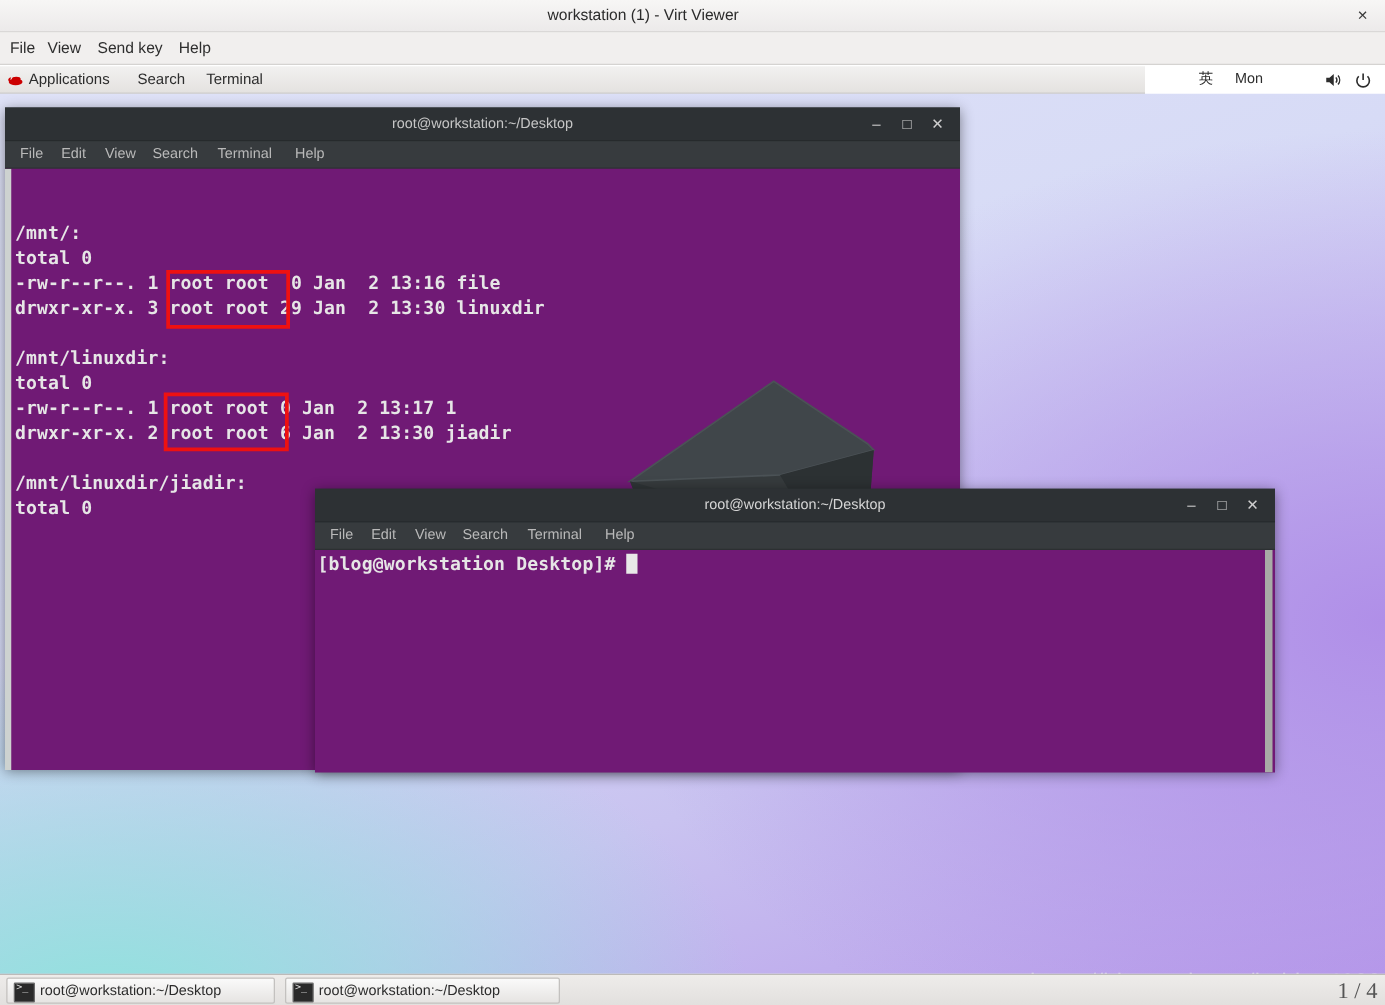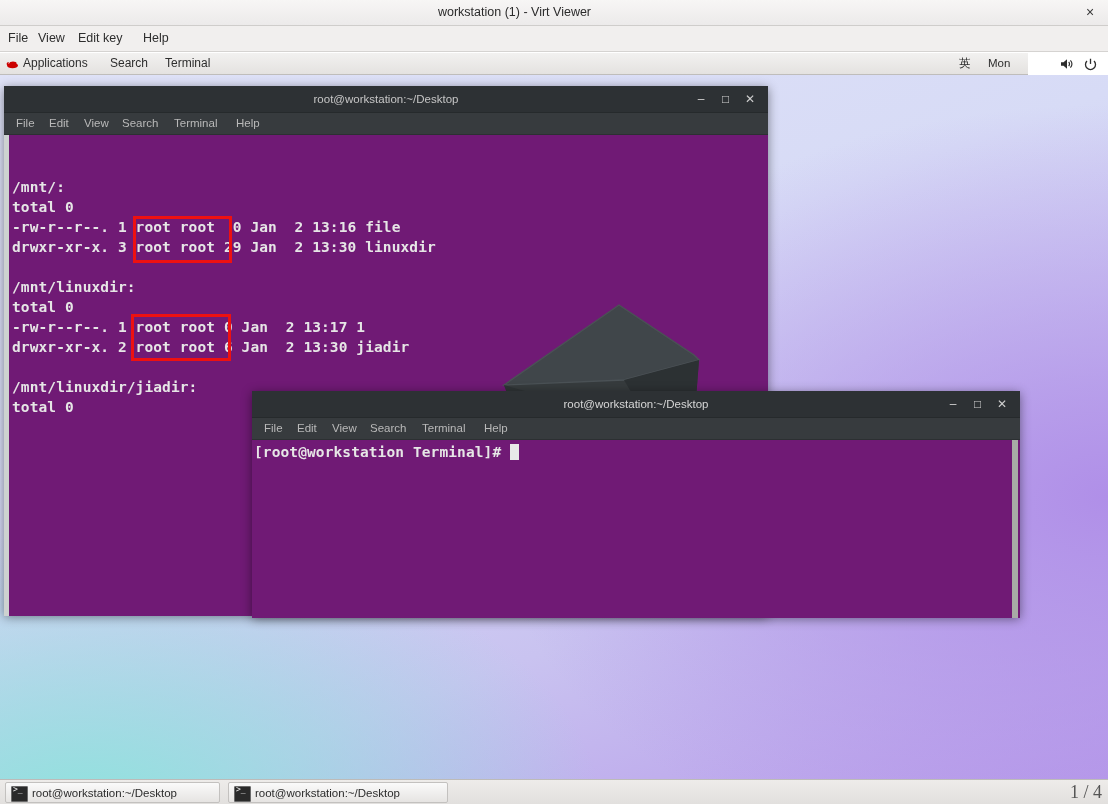--- a/index.html
+++ b/index.html
@@ -42,21 +42,21 @@
     box-sizing: border-box;
   }
   .vv-menubar .mi {
     position: absolute; top: 0; line-height: 25px;
     font-size: 12.5px; color: #2e2e2e; cursor: default;
   }
 
   
   .gnome-panel {
     position: absolute; left: 0; top: 53px;
-    width: 1028px; height: 22px;
+    width: 916px; height: 22px;
     background: linear-gradient(to bottom,#f2f1f0 0%, #e4e2e0 100%);
     border-bottom: 1px solid #bfbdbb;
     box-sizing: border-box;
   }
   .gp-item {
     position: absolute; top: 0; line-height: 21px;
     font-size: 12px; color: #2d2d2d; cursor: default;
   }
   .rh-logo {
     position: absolute; left: 5px; top: 6px;
@@ -203,21 +203,21 @@
 <div id="screen">
 
   <div class="vv-titlebar">
     <div class="vv-title">workstation (1) - Virt Viewer</div>
     <div class="vv-close">×</div>
   </div>
 
   <div class="vv-menubar">
     <div class="mi" style="left:8px">File</div>
     <div class="mi" style="left:38px">View</div>
-    <div class="mi" style="left:78px">Edit key</div>
+    <div class="mi" style="left:78px">Send key</div>
     <div class="mi" style="left:143px">Help</div>
   </div>
 
   <div class="gnome-panel">
     <span class="rh-logo">
       <svg class="ico-svg" width="14" height="10" viewBox="0 0 28 20">
         <ellipse cx="15" cy="13" rx="11" ry="5.5" fill="#cc0000"></ellipse>
         <path d="M4 12 C2 9, 4 6, 8 6 C6 9, 6 11, 8 12 Z" fill="#cc0000"></path>
         <ellipse cx="16" cy="8" rx="7" ry="3.2" fill="#cc0000"></ellipse>
       </svg>
@@ -312,21 +312,21 @@
     <div class="term-menubar">
       <div class="tm-item" style="left:12px">File</div>
       <div class="tm-item" style="left:45px">Edit</div>
       <div class="tm-item" style="left:80px">View</div>
       <div class="tm-item" style="left:118px">Search</div>
       <div class="tm-item" style="left:170px">Terminal</div>
       <div class="tm-item" style="left:232px">Help</div>
     </div>
 
     <div class="term-body" style="height:178px;">
-      <div class="term-text" style="left:2px; top:2px;"><span>[root@workstation Terminal]# </span><span class="cursor-block"></span></div>
+      <div class="term-text" style="left:2px; top:2px;"><span>[blog@workstation Desktop]# </span><span class="cursor-block"></span></div>
       <div class="term-scroll-right"></div>
     </div>
   </div>
 
   <div class="watermark">https://blog.csdn.net/baidu_40389082</div>
 
   <div class="taskbar">
     <div class="task-btn" style="left:5px; width:215px;">
       <span class="tico"></span>
       <span class="tlabel">root@workstation:~/Desktop</span>

